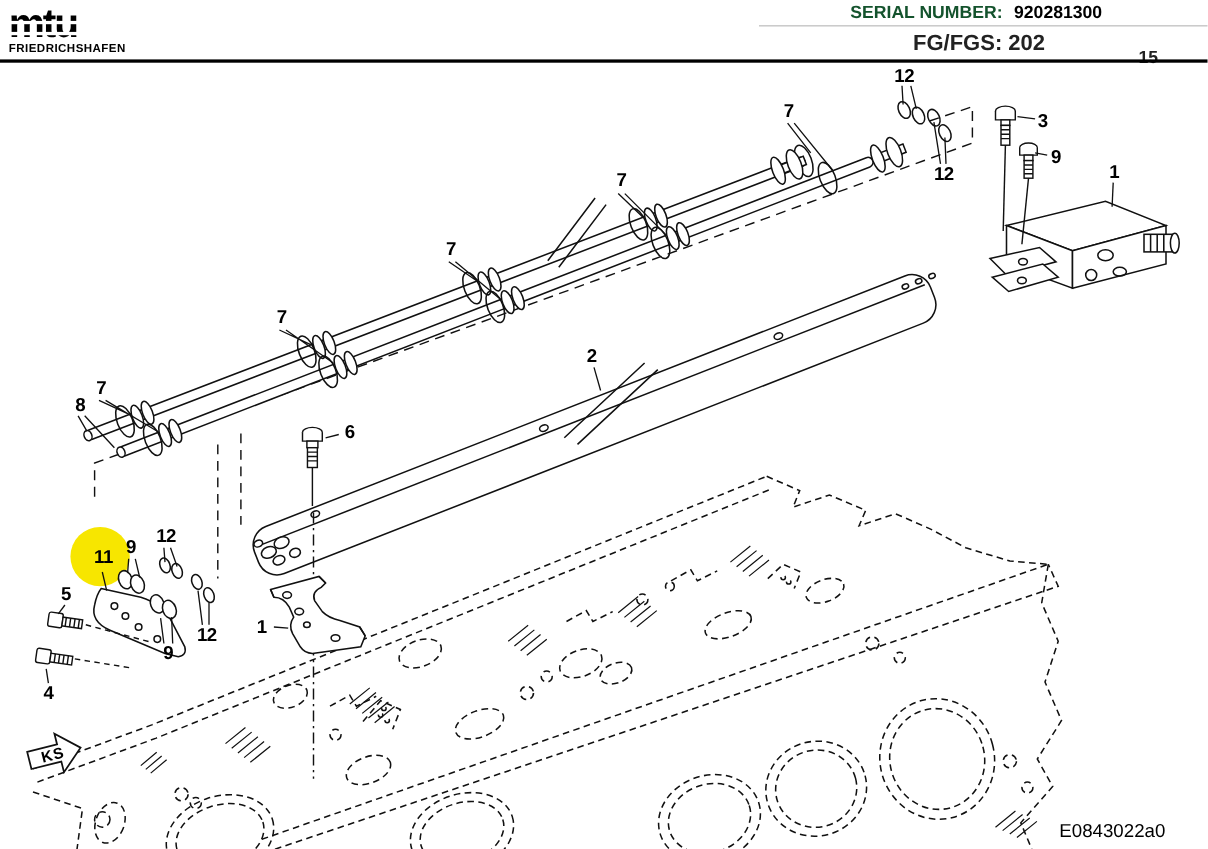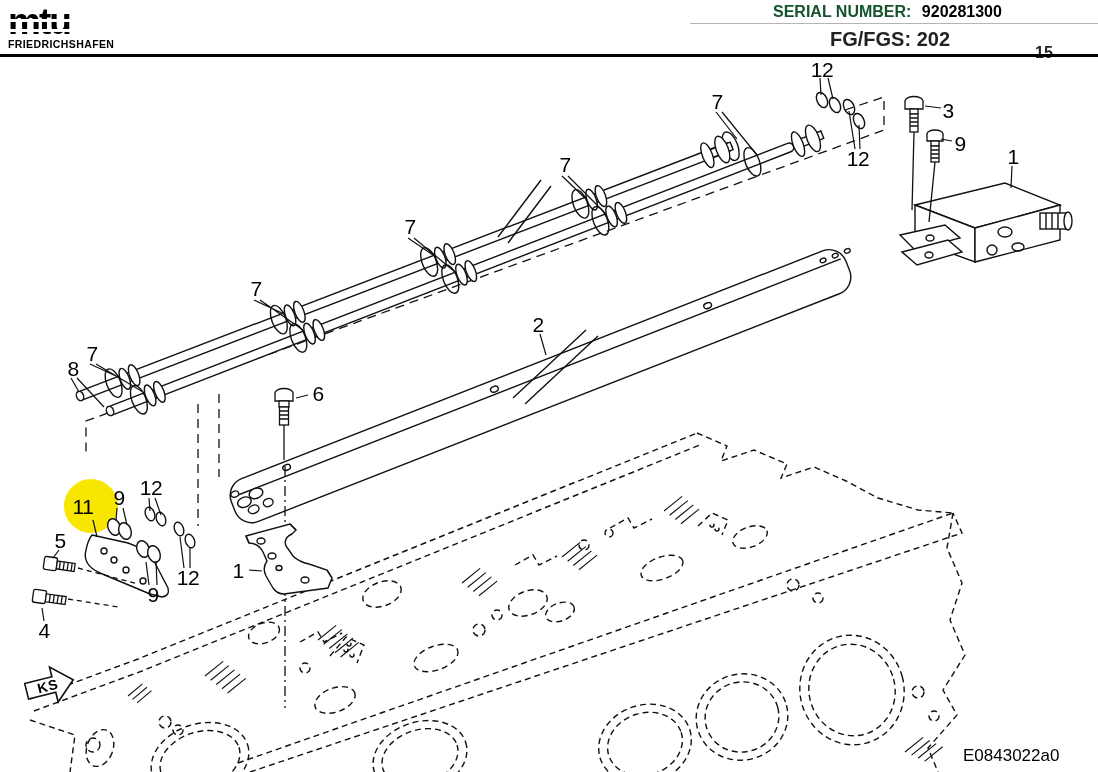--- a/index.html
+++ b/index.html
@@ -13,21 +13,21 @@
   .brand-sub{font-size:10.5px;letter-spacing:0.4px;font-weight:bold;margin-top:1px;}
   #serial-row{position:absolute;top:3px;left:745px;font-size:16px;white-space:nowrap;}
   #serial-row .lbl{font-weight:bold;color:#14532d;margin-left:28px;}
   #serial-row .val{font-weight:bold;margin-left:6px;}
   #header-subrule{position:absolute;top:23px;left:690px;width:408px;height:1px;background:#b5b5b5;}
   #fg-row{position:absolute;top:28px;left:830px;font-size:20px;font-weight:bold;color:#222;white-space:nowrap;}
   #page-num{position:absolute;top:28px;left:1035px;font-size:16px;font-weight:bold;color:#222;margin-top:16px;}
   #header-rule{position:absolute;top:54px;left:0;width:1098px;height:3px;background:#000;}
   
   #diagram-svg{position:absolute;top:0;left:0;z-index:1;}
-  .co{position:absolute;transform:translate(-50%,-50%);font-size:21px;font-weight:normal;
+  .co{position:absolute;transform:translate(-50%,-50%);font-size:17px;font-weight:bold;
       letter-spacing:-0.5px;z-index:3;line-height:1;}
   #ks-label{position:absolute;left:48px;top:686px;transform:translate(-50%,-50%) rotate(-14deg);
       font-size:14px;font-weight:bold;letter-spacing:1px;z-index:3;}
   #drawing-id{position:absolute;left:963px;top:746px;font-size:17px;z-index:3;text-align:right;}
 </style>
 </head>
 <body>
 
 <div id="page">
 
@@ -336,21 +336,21 @@
   <div class="co" style="left:858px;top:158px">12</div>
   <div class="co" style="left:565px;top:164px">7</div>
   <div class="co" style="left:410px;top:226px">7</div>
   <div class="co" style="left:256px;top:288px">7</div>
   <div class="co" style="left:538px;top:324px">2</div>
   <div class="co" style="left:92px;top:353px">7</div>
   <div class="co" style="left:73px;top:368px">8</div>
   <div class="co" style="left:318px;top:393px">6</div>
   <div class="co" style="left:151px;top:487px">12</div>
   <div class="co" style="left:119px;top:497px">9</div>
-  <div class="co" style="left:83px;top:506px">11</div>
+  <div class="co" style="left:94px;top:506px">11</div>
   <div class="co" style="left:60px;top:540px">5</div>
   <div class="co" style="left:238px;top:570px">1</div>
   <div class="co" style="left:188px;top:577px">12</div>
   <div class="co" style="left:153px;top:594px">9</div>
   <div class="co" style="left:44px;top:630px">4</div>
 
   <div id="ks-label">KS</div>
   <div id="drawing-id">E0843022a0</div>
 
 </div>

